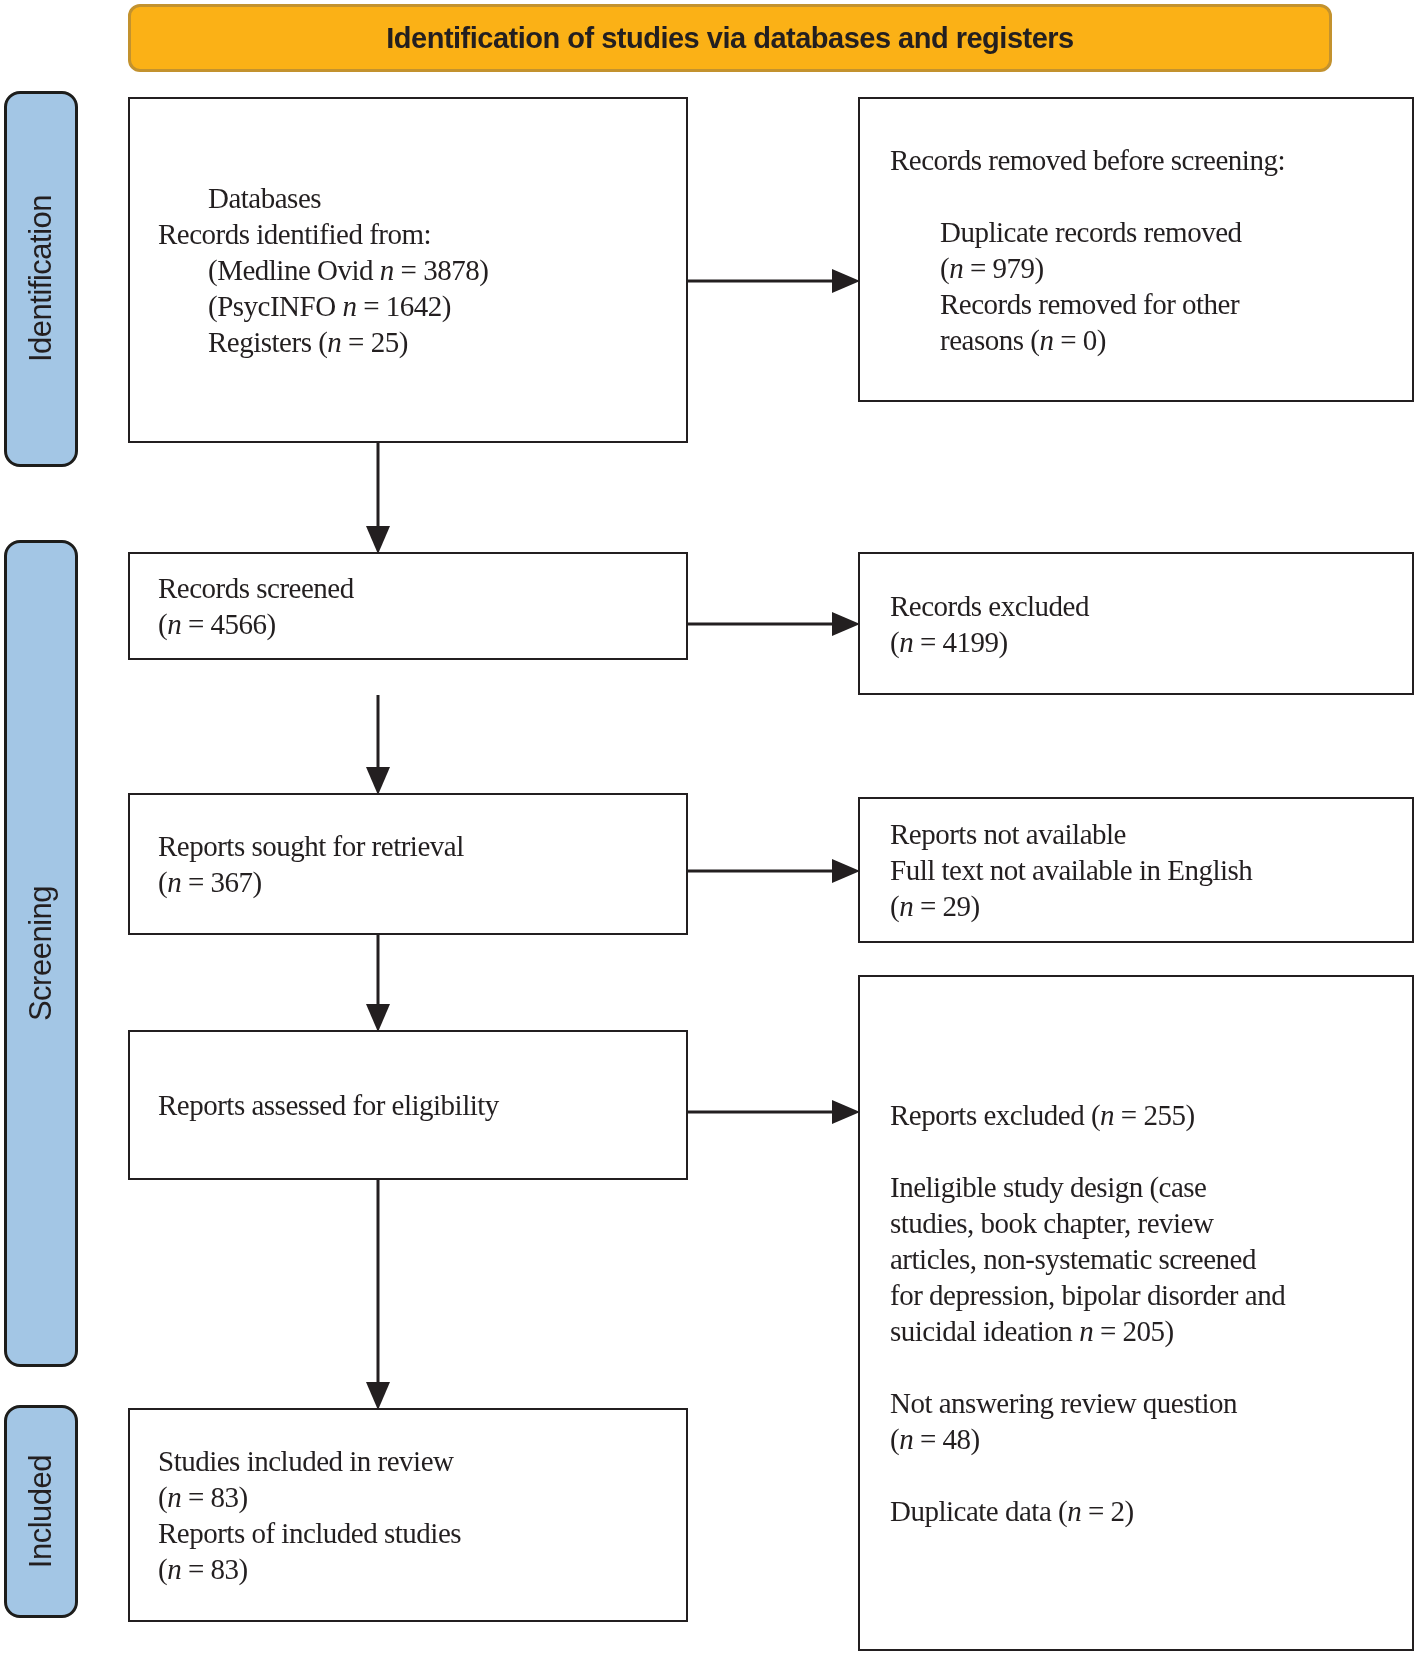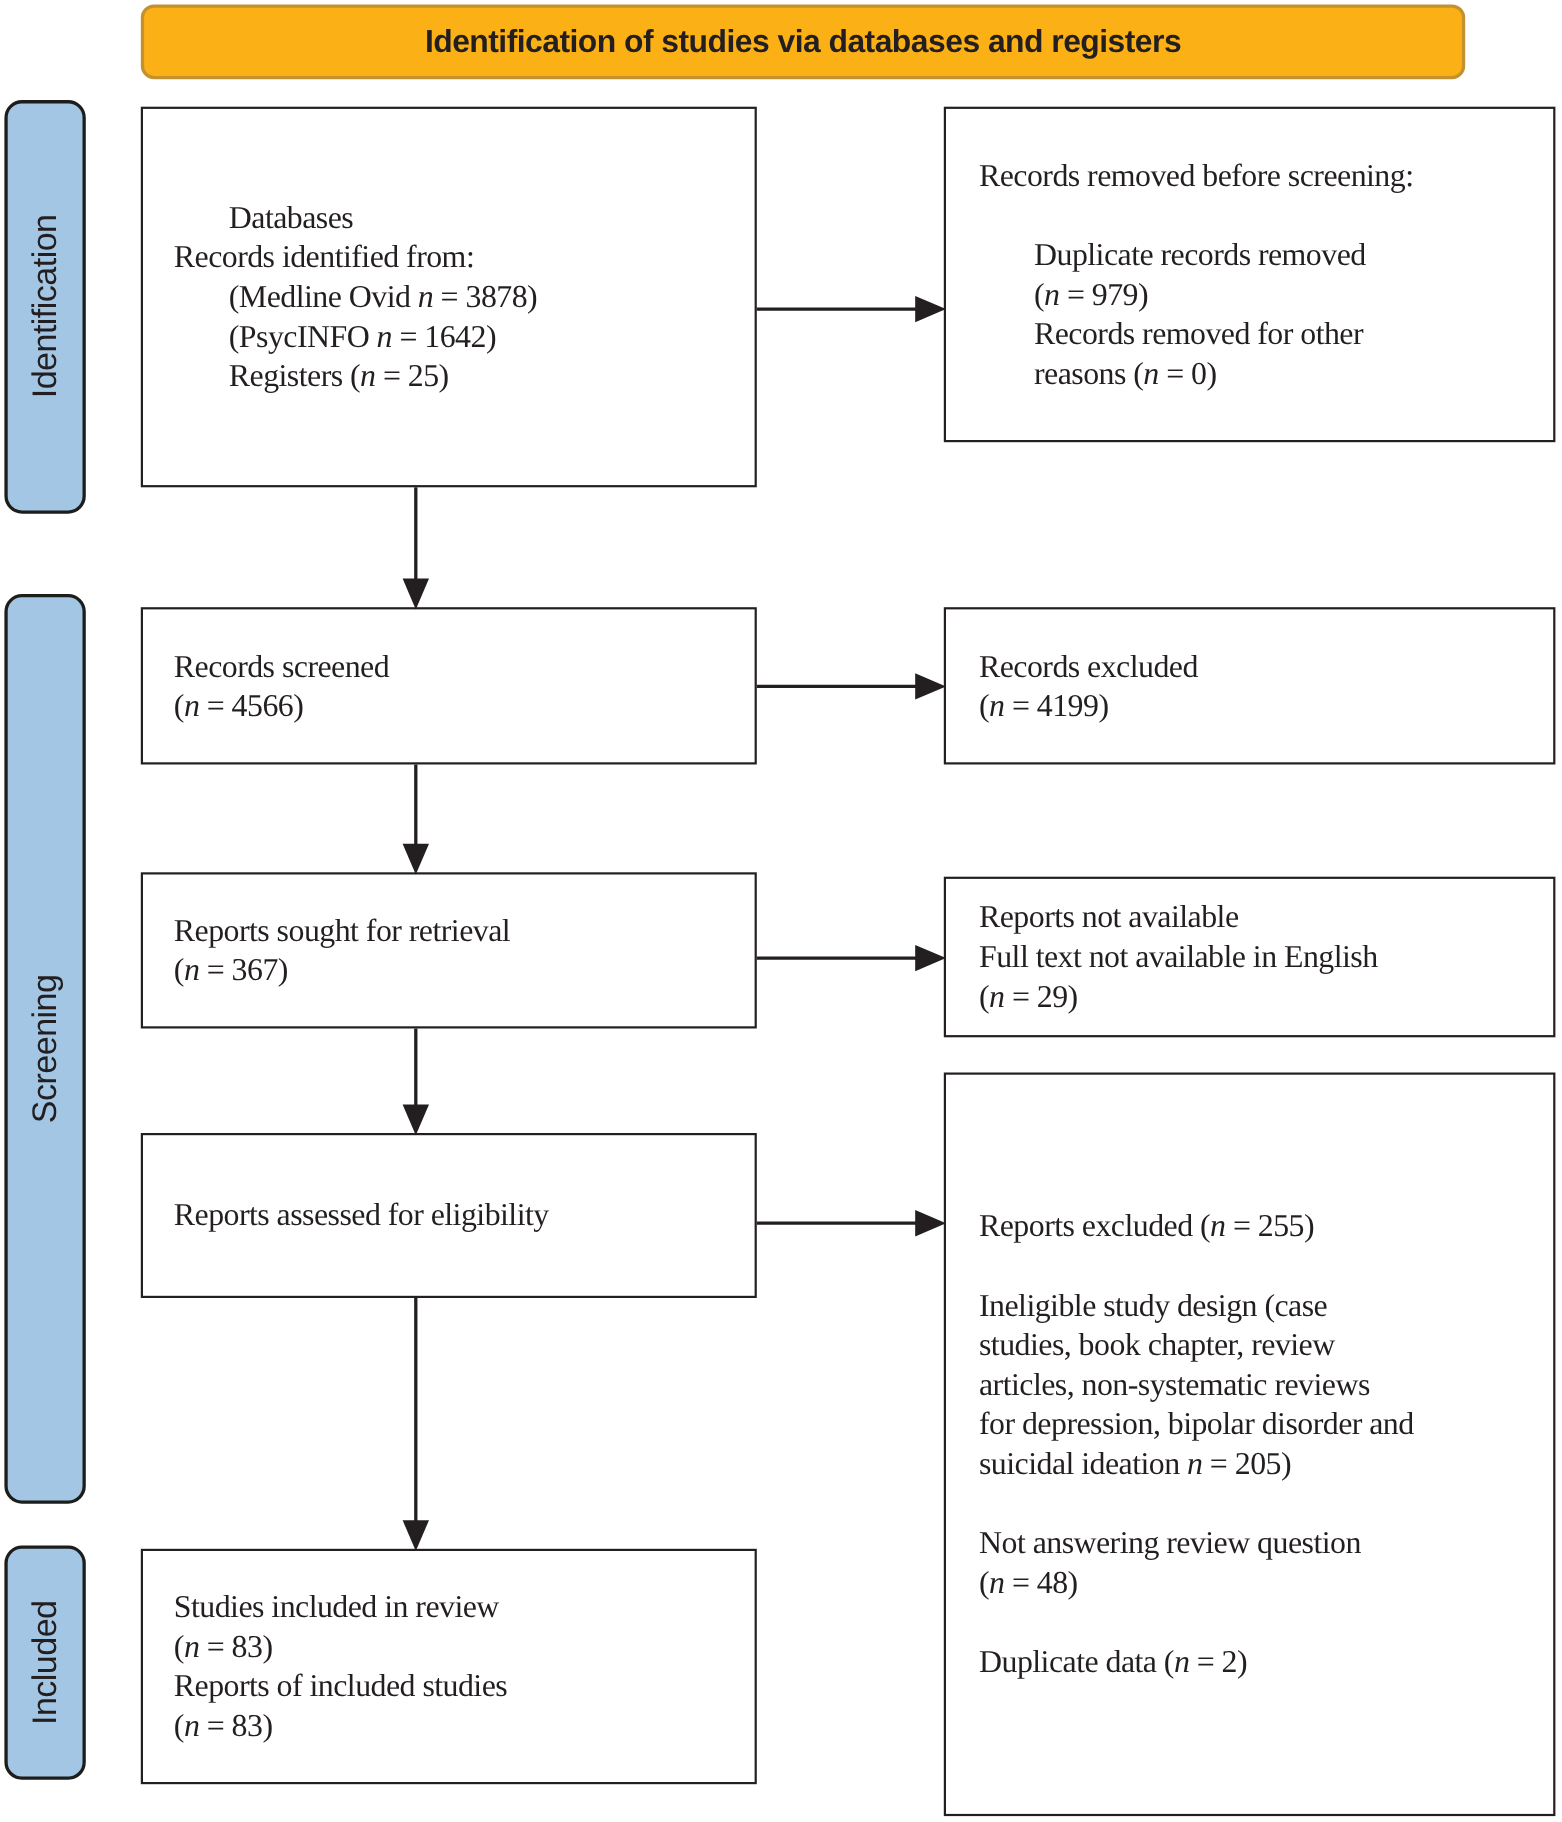--- a/index.html
+++ b/index.html
@@ -55,21 +55,21 @@
     display:flex;flex-direction:column;justify-content:center;
     font-size:29px;line-height:36px;letter-spacing:-0.5px;
     padding:8px 26px 8px 28px;
     font-family:Liberation Serif, serif;
   }
   .box.right{padding-left:30px;}
   .line{min-height:36px;white-space:nowrap;}
   .line.indent{padding-left:50px;}
   #box-l1{left:128px;top:97px;width:560px;height:346px;}
   #box-r1{left:858px;top:97px;width:556px;height:305px;}
-  #box-l2{left:128px;top:552px;width:560px;height:143px;}
+  #box-l2{left:128px;top:552px;width:560px;height:108px;}
   #box-r2{left:858px;top:552px;width:556px;height:143px;}
   #box-l3{left:128px;top:793px;width:560px;height:142px;}
   #box-r3{left:858px;top:797px;width:556px;height:146px;}
   #box-l4{left:128px;top:1030px;width:560px;height:150px;}
   #box-r4{left:858px;top:975px;width:556px;height:676px;}
   #box-l5{left:128px;top:1408px;width:560px;height:214px;}
   svg.arrows{
     position:absolute;left:0;top:0;width:1420px;height:1656px;
     pointer-events:none;color:var(--arrow);
   }
@@ -128,21 +128,21 @@
       <div class="line">(<i>n</i> = 29)</div>
     </div>
   <div class="box" id="box-l4">
       <div class="line">Reports assessed for eligibility</div>
     </div>
   <div class="box right" id="box-r4">
       <div class="line">Reports excluded (<i>n</i> = 255)</div>
       <div class="line"></div>
       <div class="line">Ineligible study design (case</div>
       <div class="line">studies, book chapter, review</div>
-      <div class="line">articles, non-systematic reviews</div>
+      <div class="line">articles, non-systematic screened</div>
       <div class="line">for depression, bipolar disorder and</div>
       <div class="line">suicidal ideation <i>n</i> = 205)</div>
       <div class="line"></div>
       <div class="line">Not answering review question</div>
       <div class="line">(<i>n</i> = 48)</div>
       <div class="line"></div>
       <div class="line">Duplicate data (<i>n</i> = 2)</div>
     </div>
   <div class="box" id="box-l5">
       <div class="line">Studies included in review</div>

